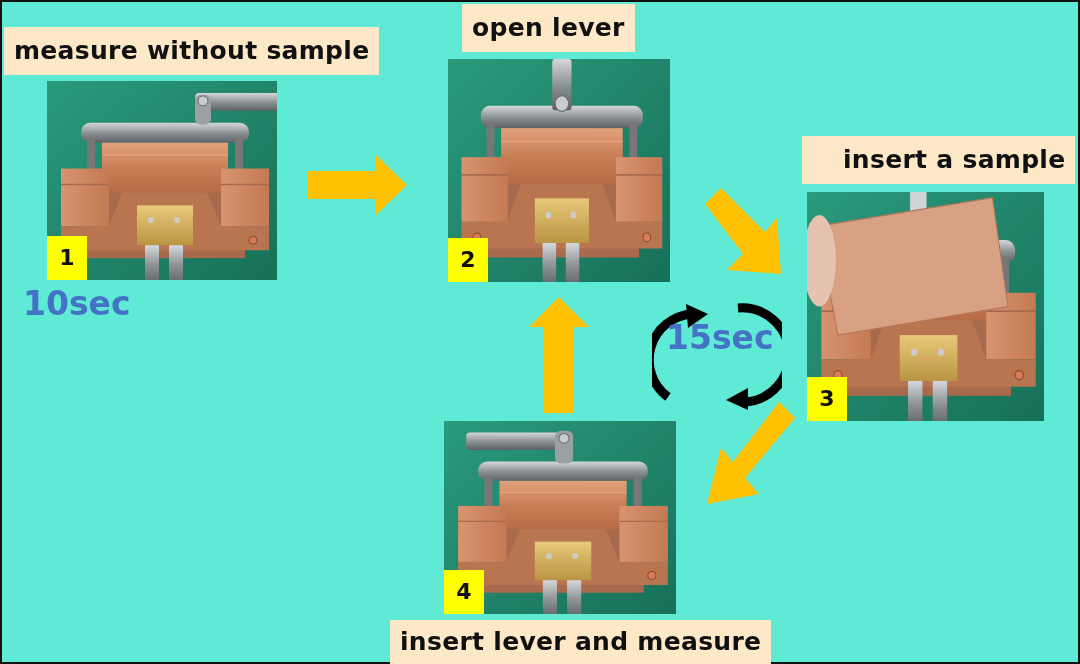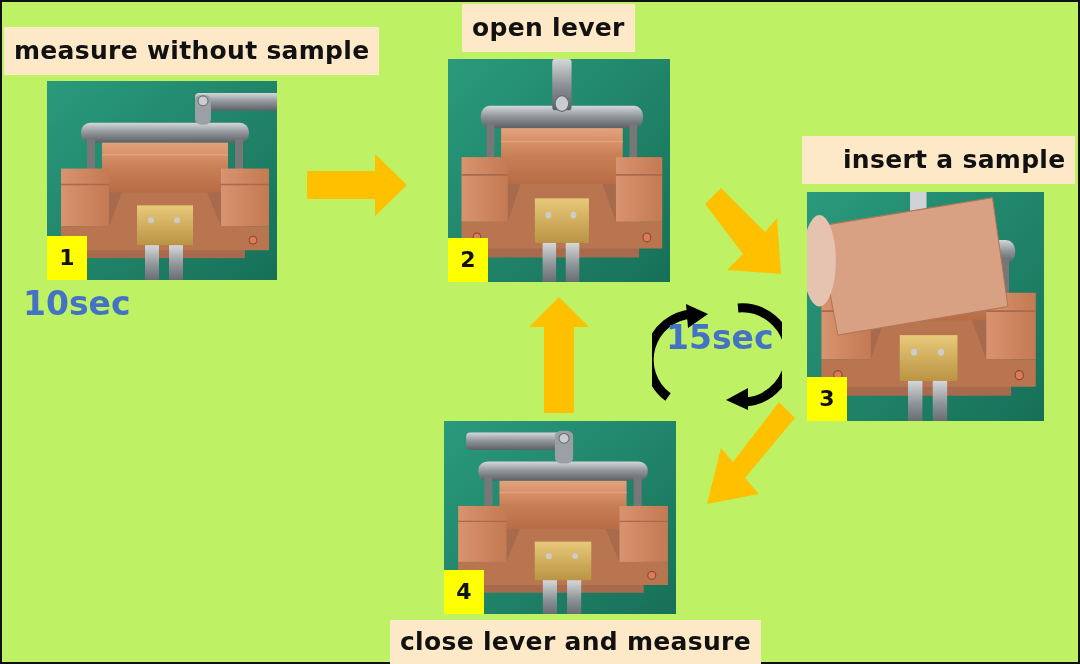--- a/index.html
+++ b/index.html
@@ -1,18 +1,18 @@
 <!DOCTYPE html>
 <html><head>
 <meta charset="utf-8">
 <style>
   html, body { margin:0; padding:0; }
   body { width:1080px; height:664px; position:relative; overflow:hidden; background:#fff;
          font-family:"DejaVu Sans","Liberation Sans",sans-serif; }
-  .frame { position:absolute; left:0; top:0; width:1076px; height:660px; border:2px solid #111; background:#bef264; }
+  .frame { position:absolute; left:0; top:0; width:1076px; height:660px; border:2px solid #111; background:#5eead4; }
   .label { position:absolute; background:#fde9c8; color:#111; font-weight:bold; font-size:25px;
            line-height:48px; padding:0 10px; white-space:nowrap; letter-spacing:0.3px; }
   .photo { position:absolute; overflow:hidden; background:#1f8a6e; }
   .photo svg { display:block; width:100%; height:100%; }
   .num { position:absolute; left:0; bottom:0; width:40px; height:44px; background:#ffff00; color:#111;
          font-size:22px; font-weight:bold; text-align:center; line-height:44px; }
   .time { position:absolute; color:#4472c4; font-weight:bold; font-size:33px; }
   .arrow { position:absolute; }
 </style>
 </head>
@@ -134,15 +134,15 @@
 
   <div class="photo" style="left:442px; top:419px; width:232px; height:193px;">
     <svg viewBox="0 0 230 200" preserveAspectRatio="none">
       <use href="#fixture-base"></use>
       <rect x="22" y="12" width="105" height="18" rx="4" fill="url(#steel)"></rect>
       <rect x="110" y="10" width="18" height="34" rx="6" fill="#9aa0a4"></rect>
       <circle cx="119" cy="18" r="5" fill="#c9cdd0" stroke="#666"></circle>
     </svg>
     <div class="num">4</div>
   </div>
-  <div class="label" style="left:388px; top:618px; line-height:44px;">close lever and measure</div>
+  <div class="label" style="left:388px; top:618px; line-height:44px;">insert lever and measure</div>
 
 </div>
 
 </body></html>

